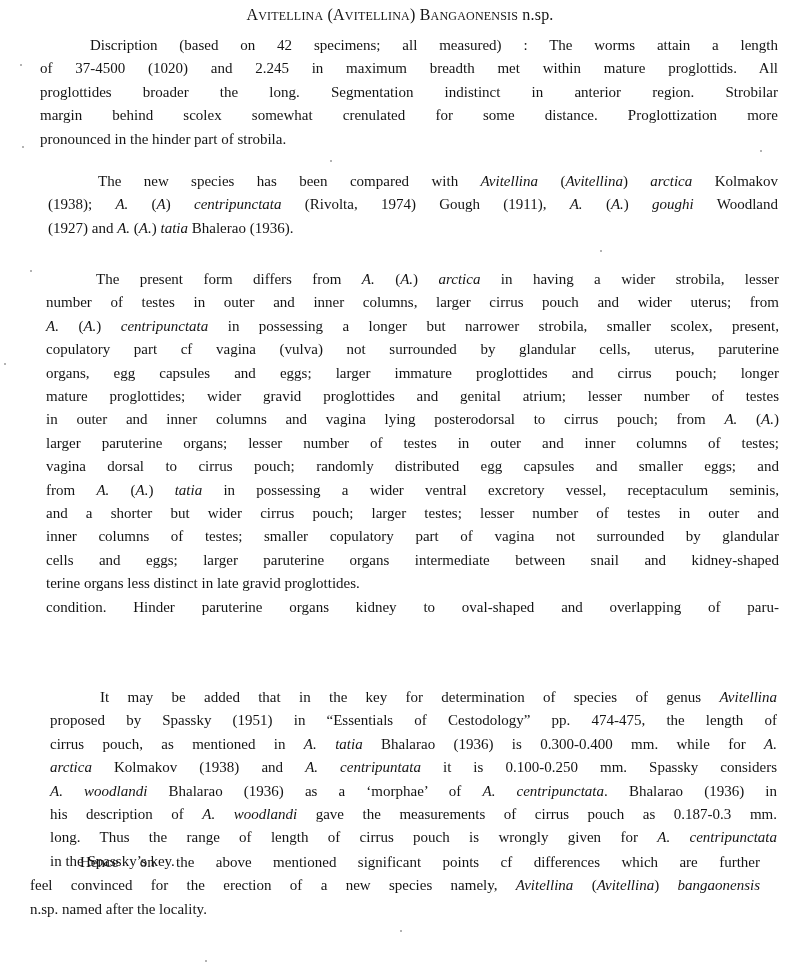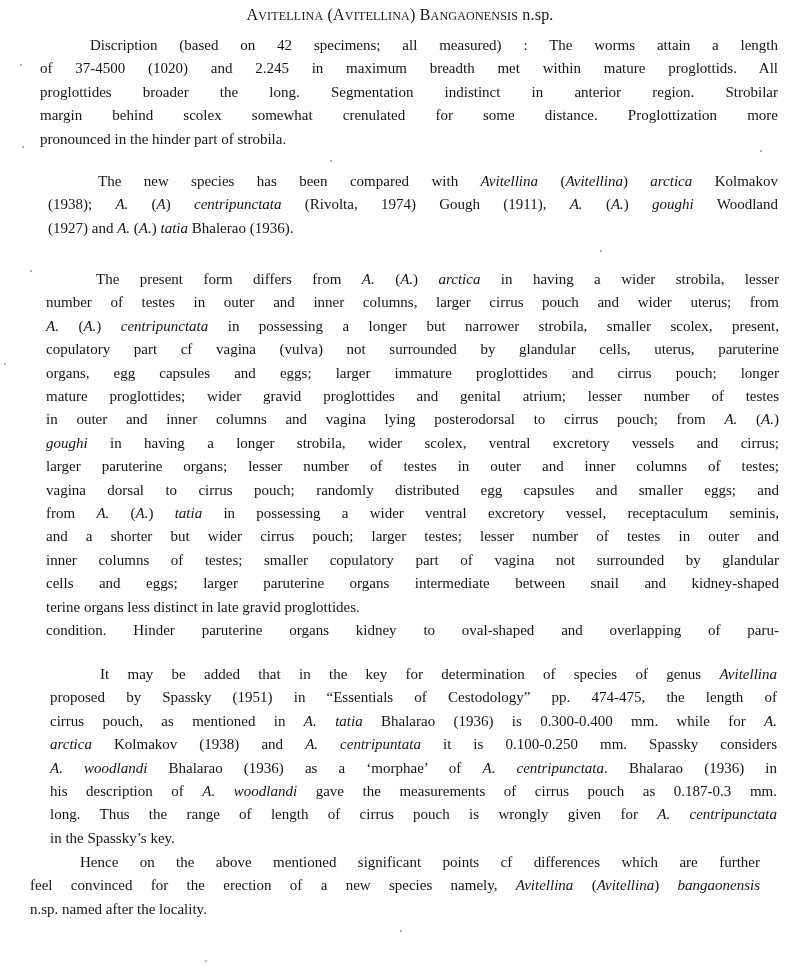--- a/index.html
+++ b/index.html
@@ -47,21 +47,21 @@
     .line {
       display: block;
       white-space: nowrap;
       text-align: justify;
       text-align-last: justify;
     }
     .line.last { text-align-last: left; }
     #p1 { top: 34px; left: 40px; width: 738px; }
     #p2 { top: 170px; left: 48px; width: 730px; }
     #p3 { top: 268px; left: 46px; width: 733px; }
-    #p4 { top: 663px; left: 50px; width: 727px; }
+    #p4 { top: 686px; left: 50px; width: 727px; }
     #p5 { top: 851px; left: 30px; width: 730px; }
     .speck {
       position: absolute;
       width: 2px; height: 2px;
       background: #9a9a9a;
       border-radius: 1px;
     }
   </style>
 </head>
 <body>
@@ -90,21 +90,20 @@
   </div>
 
   <div class="para" id="p3">
     <span class="line"><span class="indent"></span><span>The present form differs from </span><i>A.</i><span> (</span><i>A.</i><span>) </span><i>arctica</i><span> in having a wider strobila, lesser</span></span>
     <span class="line">number of testes in outer and inner columns, larger cirrus pouch and wider uterus; from</span>
     <span class="line"><i>A.</i><span> (</span><i>A.</i><span>) </span><i>centripunctata</i><span> in possessing a longer but narrower strobila, smaller scolex, present,</span></span>
     <span class="line">copulatory part cf vagina (vulva) not surrounded by glandular cells, uterus, paruterine</span>
     <span class="line">organs, egg capsules and eggs; larger immature proglottides and cirrus pouch; longer</span>
     <span class="line">mature proglottides; wider gravid proglottides and genital atrium; lesser number of testes</span>
     <span class="line"><span>in outer and inner columns and vagina lying posterodorsal to cirrus pouch; from </span><i>A.</i><span> (</span><i>A.</i><span>)</span></span>
-    <span class="line"><i>goughi</i><span> in having a longer strobila, wider scolex, ventral excretory vessels and cirrus;</span></span>
     <span class="line">larger paruterine organs; lesser number of testes in outer and inner columns of testes;</span>
     <span class="line">vagina dorsal to cirrus pouch; randomly distributed egg capsules and smaller eggs; and</span>
     <span class="line"><span>from </span><i>A.</i><span> (</span><i>A.</i><span>) </span><i>tatia</i><span> in possessing a wider ventral excretory vessel, receptaculum seminis,</span></span>
     <span class="line">and a shorter but wider cirrus pouch; larger testes; lesser number of testes in outer and</span>
     <span class="line">inner columns of testes; smaller copulatory part of vagina not surrounded by glandular</span>
     <span class="line">cells and eggs; larger paruterine organs intermediate between snail and kidney-shaped</span>
     <span class="line last">terine organs less distinct in late gravid proglottides.</span>
     <span class="line">condition.  Hinder paruterine organs kidney to oval-shaped and overlapping of paru-</span>
   </div>
 

